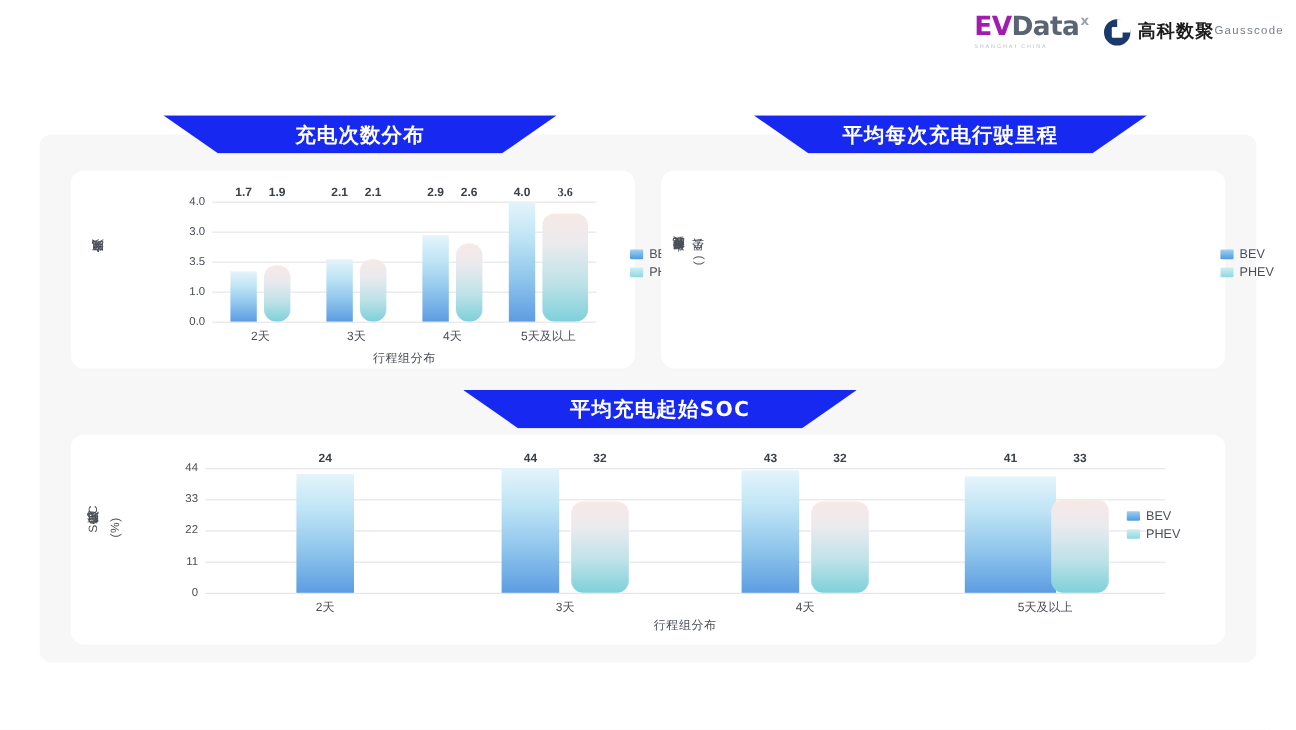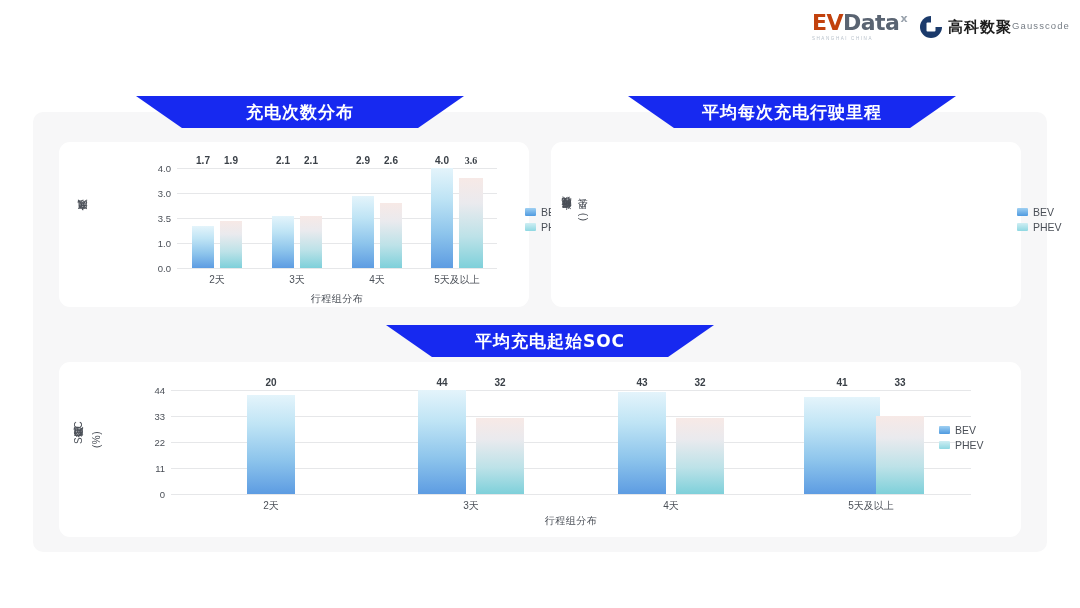--- a/index.html
+++ b/index.html
@@ -15,21 +15,21 @@
   .logo-bar{
     position:absolute; top:12px; right:10px;
     display:flex; align-items:center; gap:14px;
   }
   .evdata{ display:flex; flex-direction:column; align-items:flex-start; }
   .evdata-word{
     font-size:22px; font-weight:bold; letter-spacing:-0.5px;
     color:#5a6472; line-height:1; position:relative;
     font-family:"DejaVu Sans",sans-serif;
   }
-  .evdata-word .ev{ color:#c2410c; }
+  .evdata-word .ev{ color:#a21caf; }
   .evdata-word .sup{
     font-size:11px; color:#9aa3ad; position:relative; top:-8px; left:1px;
   }
   .evdata-sub{
     font-size:4.5px; letter-spacing:1.6px; color:#b9c2cb;
     margin-top:2px; text-transform:uppercase;
   }
   .gauss{ display:flex; align-items:center; gap:6px; }
   .gauss-mark{
     width:22px;height:22px;border-radius:50%;
@@ -92,21 +92,21 @@
   .ytick{
     position:absolute; right:calc(100% + 6px);
     font-size:9.5px; color:#4a4f57; transform:translateY(-50%);
     white-space:nowrap;
   }
   .groups{ position:absolute; inset:0; display:flex; }
   .group{ flex:1; position:relative; display:flex; justify-content:center; align-items:flex-end; gap:4px; }
   .barwrap{ position:relative; display:flex; flex-direction:column; justify-content:flex-end; align-items:center; height:100%; }
   .bar{ width:100%; border-radius:0; }
   .bar.bev{ background:linear-gradient(180deg,#e4f4fb 0%,#bfe4f5 30%,#8ec5ec 65%,#5d9ce2 100%); }
-  .bar.phev{ background:linear-gradient(180deg,#f7e9e6 0%,#eaeaee 28%,#bde2e8 65%,#7ed0da 100%); }
+  .bar.phev{ background:linear-gradient(180deg,#f7e9e6 0%,#eaeaee 28%,#bde2e8 65%,#7ed0da 100%);border-radius:10px; }
   .vlabel{
     position:absolute; bottom:100%; left:50%; transform:translateX(-50%);
     font-size:10px; font-weight:bold; color:#3b4148; margin-bottom:2px;
     white-space:nowrap;
   }
   .xcat{
     position:absolute; top:calc(100% + 5px); left:50%; transform:translateX(-50%);
     font-size:10px; color:#4a4f57; white-space:nowrap;
   }
   .xlabel{
@@ -200,21 +200,21 @@
               </div>
             </div>
             <div class="xcat">4天</div>
           </div>
           <div class="group" style="gap: 6px;">
             <div class="barwrap" style="width: 22px;">
               <div class="bar bev" style="height: 100px;">
                 <div class="vlabel">4.0</div>
               </div>
             </div>
-            <div class="barwrap" style="width: 24px; font-family: Liberation Serif, serif;">
+            <div class="barwrap" style="width: 38px; font-family: Liberation Serif, serif;">
               <div class="bar phev" style="height: 90px;">
                 <div class="vlabel">3.6</div>
               </div>
             </div>
             <div class="xcat">5天及以上</div>
           </div>
         </div>
       </div>
       <div class="xlabel" style="left: 118px; width: 320px; top: 150px;">行程组分布</div>
       <div class="legend" style="left: 466px; top: 64px;">
@@ -257,21 +257,21 @@
         <div class="grid-line" style="top: 52px;"></div>
         <div class="ytick" style="top: 52px;">22</div>
         <div class="grid-line" style="top: 26px;"></div>
         <div class="ytick" style="top: 26px;">33</div>
         <div class="grid-line" style="top: 0px;"></div>
         <div class="ytick" style="top: 0px;">44</div>
         <div class="groups">
           <div class="group" style="gap: 10px;">
             <div class="barwrap" style="width: 48px;">
               <div class="bar bev" style="height: 99.2727px;">
-                <div class="vlabel">20</div>
+                <div class="vlabel">24</div>
               </div>
             </div>
             <div class="xcat">2天</div>
           </div>
           <div class="group" style="gap: 10px;">
             <div class="barwrap" style="width: 48px;">
               <div class="bar bev" style="height: 104px;">
                 <div class="vlabel">44</div>
               </div>
             </div>

